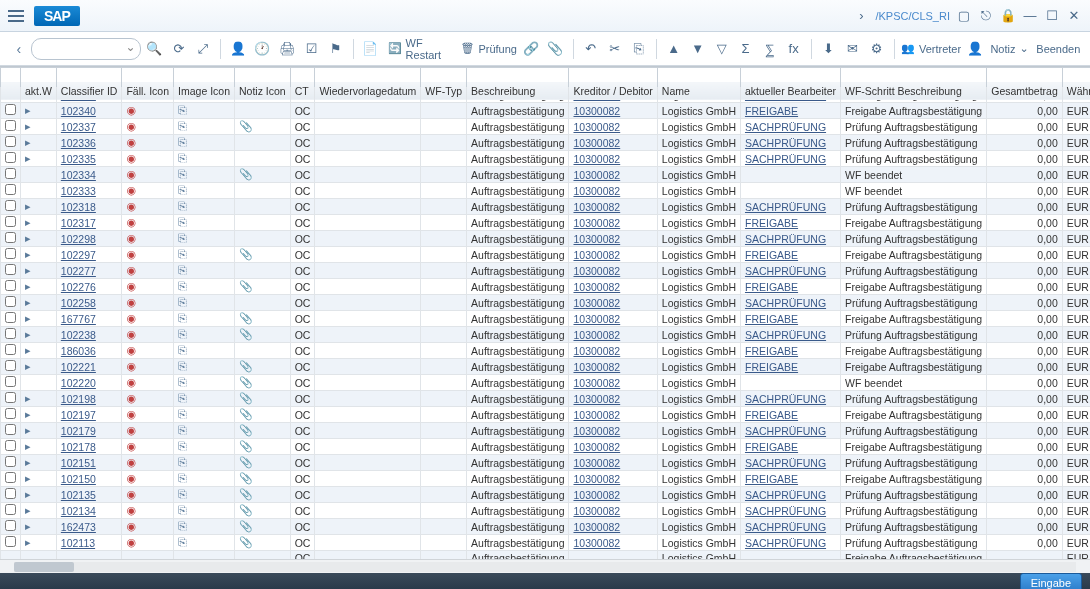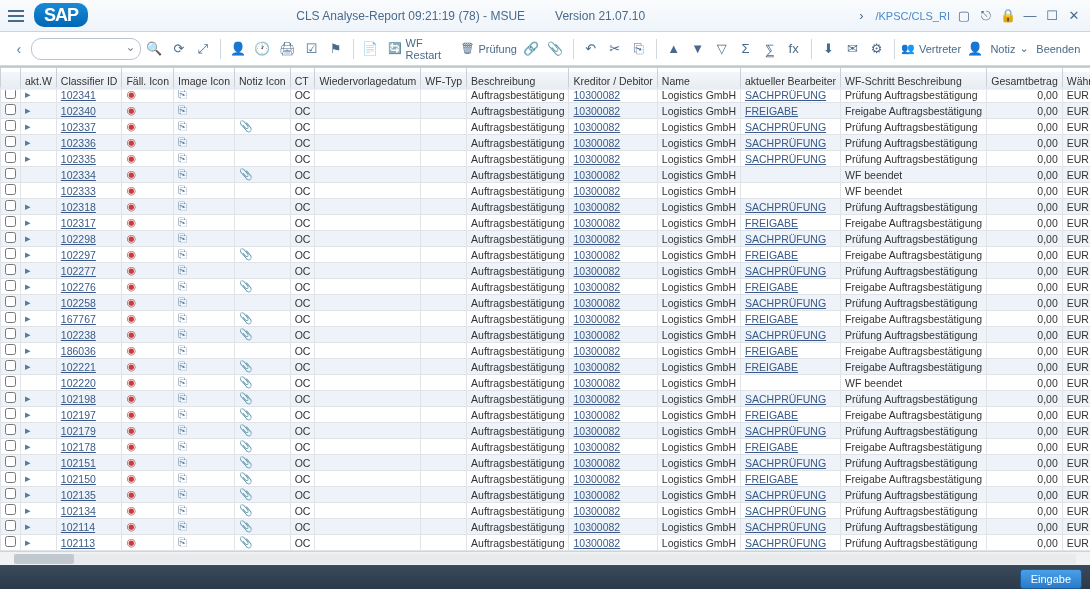--- a/index.html
+++ b/index.html
@@ -3,68 +3,64 @@
 <meta charset="utf-8">
 <style>
 *{box-sizing:border-box;margin:0;padding:0;font-family:Arial,sans-serif}
 body{font-size:11px;background:#fff;overflow:hidden}
 .app{width:1090px;height:589px;display:flex;flex-direction:column;background:#fff}
 .titlebar{height:32px;background:linear-gradient(#fafcfe,#eef4fa);border-bottom:1px solid #c8d4e0;display:flex;align-items:center;padding:0 8px;justify-content:space-between}
 .titlebar-left{display:flex;align-items:center;gap:10px}
 .hamburger{display:flex;flex-direction:column;gap:3px;cursor:pointer}
 .hamburger span{width:16px;height:2px;background:#4a6a8a}
 .sap-logo{font-weight:bold;font-size:18px;color:#006ebf;font-style:italic;letter-spacing:-1px}
-.sap-logo-box{background:linear-gradient(#1a8ad6,#0067b5);color:#fff;padding:2px 10px;border-radius:10px;font-style:normal;font-size:18px}
+.sap-logo-box{background:linear-gradient(#1a8ad6,#0067b5);color:#fff;padding:2px 10px;border-radius:2px;font-style:normal;font-size:14px}
 .titlebar-center{color:#4a6a8a;font-size:12px;display:flex;gap:30px}
 .titlebar-right{display:flex;align-items:center;gap:6px;color:#4a6a8a}
 .titlebar-right .tbicon{width:16px;height:16px;display:flex;align-items:center;justify-content:center;cursor:pointer;font-size:13px}
 .tcode{color:#4a8acc;font-size:11px}
 .toolbar{height:34px;background:#fff;border-bottom:1px solid #d0d8e0;display:flex;align-items:center;padding:4px 8px;gap:2px}
 .tb-back{width:24px;height:24px;border-radius:50%;color:#5a7a9a;display:flex;align-items:center;justify-content:center;font-size:14px;cursor:pointer}
 .tb-input{width:110px;height:22px;border:1px solid #b8c4d0;border-radius:10px;padding:0 18px 0 8px;font-size:11px}
 .tb-input-wrap{position:relative}
 .tb-input-wrap::after{content:"⌄";position:absolute;right:6px;top:2px;color:#888;font-size:12px}
 .tb-sep{width:1px;height:20px;background:#d0d8e0;margin:0 4px}
 .tbtn{min-width:22px;height:22px;display:flex;align-items:center;justify-content:center;color:#4a6a8a;cursor:pointer;font-size:13px;border-radius:3px;padding:0 4px}
 .tbtn-txt{font-size:11px;gap:4px}
 .table-wrap{flex:1;overflow:auto;border-top:1px solid #c0c8d0}
 table{border-collapse:collapse;width:100%;font-size:10.5px}
-thead th{background:linear-gradient(#f4f7fa,#e6ecf2);border:1px solid #c8d0d8;padding:3px 4px;text-align:left;color:#333;font-weight:normal;position:sticky;top:4px;white-space:nowrap;height:18px}
+thead th{background:linear-gradient(#f4f7fa,#e6ecf2);border:1px solid #c8d0d8;padding:3px 4px;text-align:left;color:#333;font-weight:normal;position:sticky;top:14px;white-space:nowrap;height:18px}
 tbody td{border:1px solid #e0e4e8;padding:1px 4px;white-space:nowrap;height:15px;color:#333}
 tbody tr:nth-child(even){background:#eef3f9}
 tbody tr:nth-child(odd){background:#fff}
 .cell-link{color:#3a5a8a;text-decoration:underline;cursor:pointer}
 .ic-circle{color:#c04040;font-size:11px}
 .ic-expand{color:#5a7a9a;font-size:11px;cursor:pointer}
 .ic-export{color:#5a7a9a;font-size:11px}
 .ic-clip{color:#5a8ac0;font-size:11px}
 .chk{width:11px;height:11px}
 .num-r{text-align:right}
-.statusbar{height:24px;background:linear-gradient(#3a4a5a,#2a3a4a);display:flex;align-items:flex-end;justify-content:flex-end;padding:0 8px}
+.statusbar{height:16px;background:linear-gradient(#3a4a5a,#2a3a4a);display:flex;align-items:flex-start;justify-content:flex-end;padding:0 8px}
 .btn-eingabe{background:linear-gradient(#4aa0e8,#2a7ac8);color:#fff;border:1px solid #1a5a9a;padding:3px 10px;border-radius:3px;font-size:11px;cursor:pointer}
 .hscroll{height:14px;background:#f0f2f4;border-top:1px solid #d0d4d8;display:flex;align-items:center}
 .hscroll-track{flex:1;height:10px;background:#e8eaec;margin:0 14px;position:relative}
 .hscroll-thumb{position:absolute;left:0;width:60px;height:10px;background:#c0c8d0;border-radius:2px}
 </style>
 </head>
 <body>
 
 <div class="app">
   <div class="titlebar">
     <div class="titlebar-left">
       <div class="hamburger">
           <span></span>
           <span></span>
           <span></span>
         </div>
       <div class="sap-logo"><span class="sap-logo-box">SAP</span></div>
-    </div>
-    <div class="titlebar-center">
-      <span>CLS Analyse-Report 09:21:19 (78) - MSUE</span>
-      <span>Version 21.07.10</span>
     </div>
     <div class="titlebar-right">
       <span class="tbicon">›</span>
       <span class="tcode">/KPSC/CLS_RI</span>
       <span class="tbicon">▢</span>
       <span class="tbicon">⎋</span>
       <span class="tbicon">🔒</span>
       <span class="tbicon">—</span>
       <span class="tbicon">☐</span>
       <span class="tbicon">✕</span>
@@ -671,21 +667,21 @@
             <td><span class="cell-link">SACHPRÜFUNG</span></td>
             <td>Prüfung Auftragsbestätigung</td>
             <td class="num-r">
               <span class="num-r" style="display:block">0,00</span>
             </td>
             <td>EUR</td>
           </tr>
           <tr>
             <td><input type="checkbox" class="chk" style=""></td>
             <td><span class="ic-expand">▸</span></td>
-            <td><span class="cell-link">102114</span></td>
+            <td><span class="cell-link">162473</span></td>
             <td><span class="ic-circle">◉</span></td>
             <td><span class="ic-export">⎘</span></td>
             <td><span class="ic-clip">📎</span></td>
             <td>OC</td>
             <td></td>
             <td></td>
             <td>Auftragsbestätigung</td>
             <td><span class="cell-link">10300082</span></td>
             <td>Logistics GmbH</td>
             <td><span class="cell-link">SACHPRÜFUNG</span></td>

